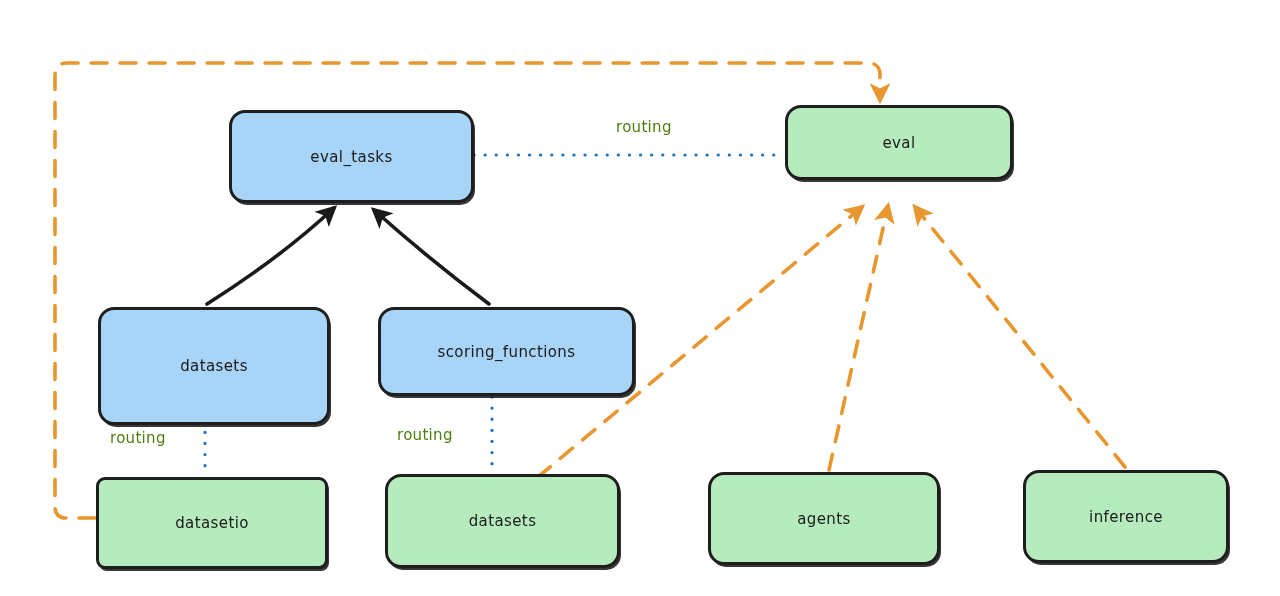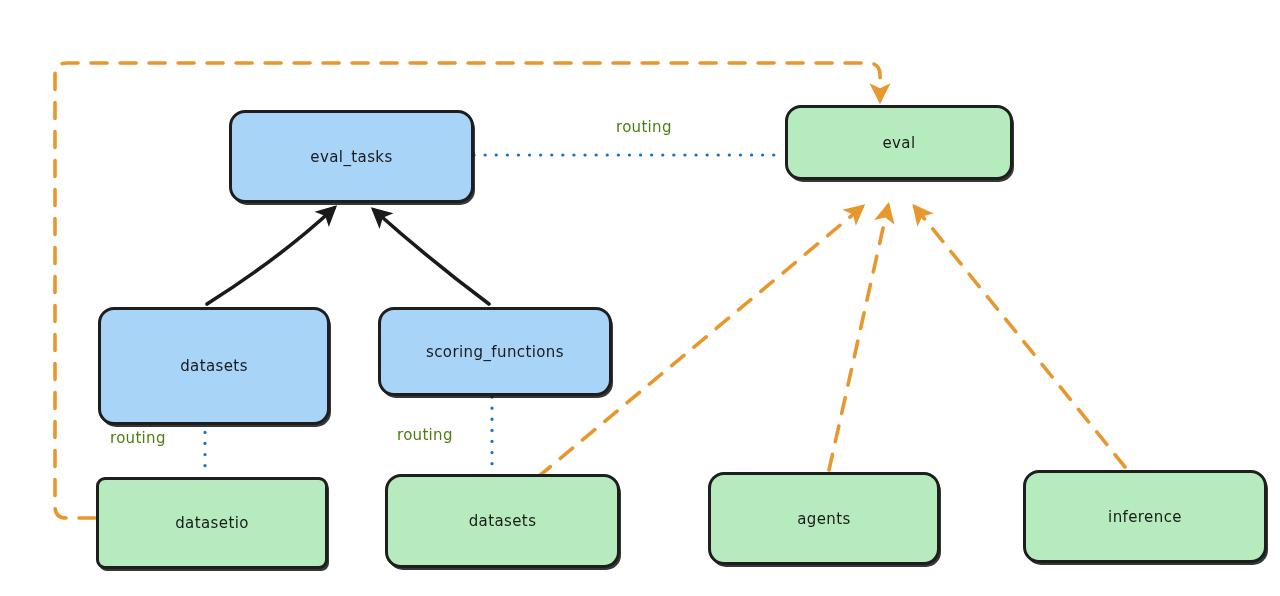--- a/index.html
+++ b/index.html
@@ -111,37 +111,37 @@
   </div>
 
   <div class="node node-provider" style="left:785px; top:105px; width:228px; height:75px;">
     <span class="node-label">eval</span>
   </div>
 
   <div class="node node-api" style="left:98px; top:307px; width:232px; height:118px;align-items:center;">
     <span class="node-label">datasets</span>
   </div>
 
-  <div class="node node-api" style="left:378px; top:307px; width:234px; height:89px;">
+  <div class="node node-api" style="left:378px; top:307px; width:257px; height:89px;">
     <span class="node-label">scoring_functions</span>
   </div>
 
   <div class="node node-provider" style="left:96px; top:477px; width:232px; height:92px;border-radius:9px;">
     <span class="node-label">datasetio</span>
   </div>
 
   <div class="node node-provider" style="left:385px; top:474px; width:235px; height:94px;">
     <span class="node-label">datasets</span>
   </div>
 
   <div class="node node-provider" style="left:708px; top:472px; width:232px; height:93px;text-align:center;">
     <span class="node-label">agents</span>
   </div>
 
-  <div class="node node-provider" style="left:1023px; top:470px; width:244px; height:93px;">
+  <div class="node node-provider" style="left:1023px; top:470px; width:206px; height:93px;">
     <span class="node-label">inference</span>
   </div>
 
   <div class="edge-label" style="left:616px; top:118px;">routing</div>
 
   <div class="edge-label" style="left:110px; top:429px;">routing</div>
 
   <div class="edge-label" style="left:397px; top:426px;">routing</div>
 
 </div>

